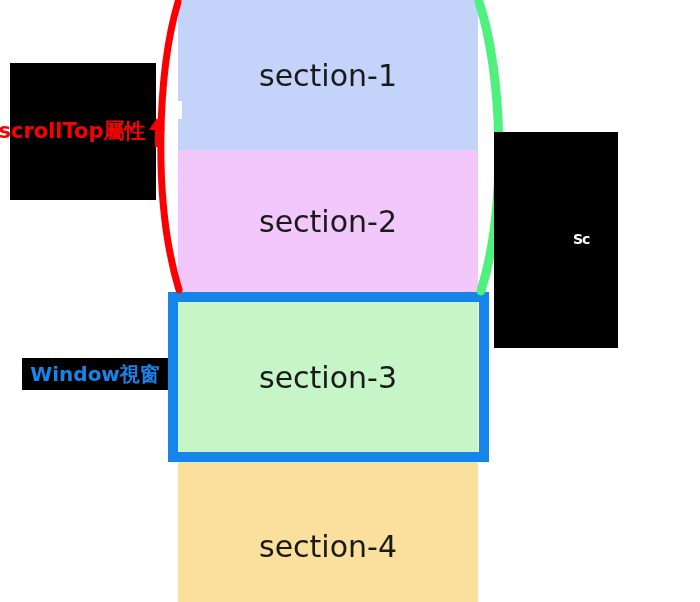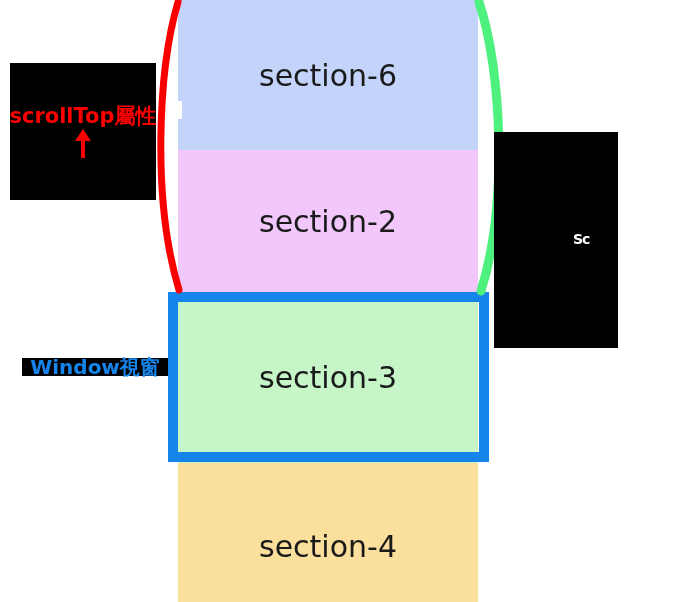--- a/index.html
+++ b/index.html
@@ -68,21 +68,21 @@
     overflow: visible;
     pointer-events: none;
     z-index: 6;
   }
 
   
   .callout {
     position: absolute;
     background: #000000;
     display: flex;
-    flex-direction: column;
+    flex-direction: row;
     align-items: center;
     justify-content: center;
     box-sizing: border-box;
     z-index: 8;
   }
 
   #callout-scrolltop {
     left: 10px;
     top: 63px;
     width: 146px;
@@ -105,21 +105,21 @@
     height: 30px;
     display: flex;
     align-items: center;
     justify-content: center;
   }
 
   #callout-window {
     left: 22px;
     top: 358px;
     width: 146px;
-    height: 18px;
+    height: 32px;
   }
   .callout-window-label {
     color: #1585eb;
     font-size: 20px;
     font-weight: bold;
     white-space: nowrap;
   }
 
   #callout-right {
     left: 494px;
@@ -151,21 +151,21 @@
   }
 </style>
 </head>
 <body>
 
 <div id="stage">
 
   <div class="doc-column">
 
     <div class="section" id="section-1">
-      <span class="section-label">section-6</span>
+      <span class="section-label">section-1</span>
     </div>
 
     <div class="section" id="section-2">
       <span class="section-label">section-2</span>
     </div>
 
     <div class="section" id="section-3">
       <span class="section-label">section-3</span>
     </div>
 

